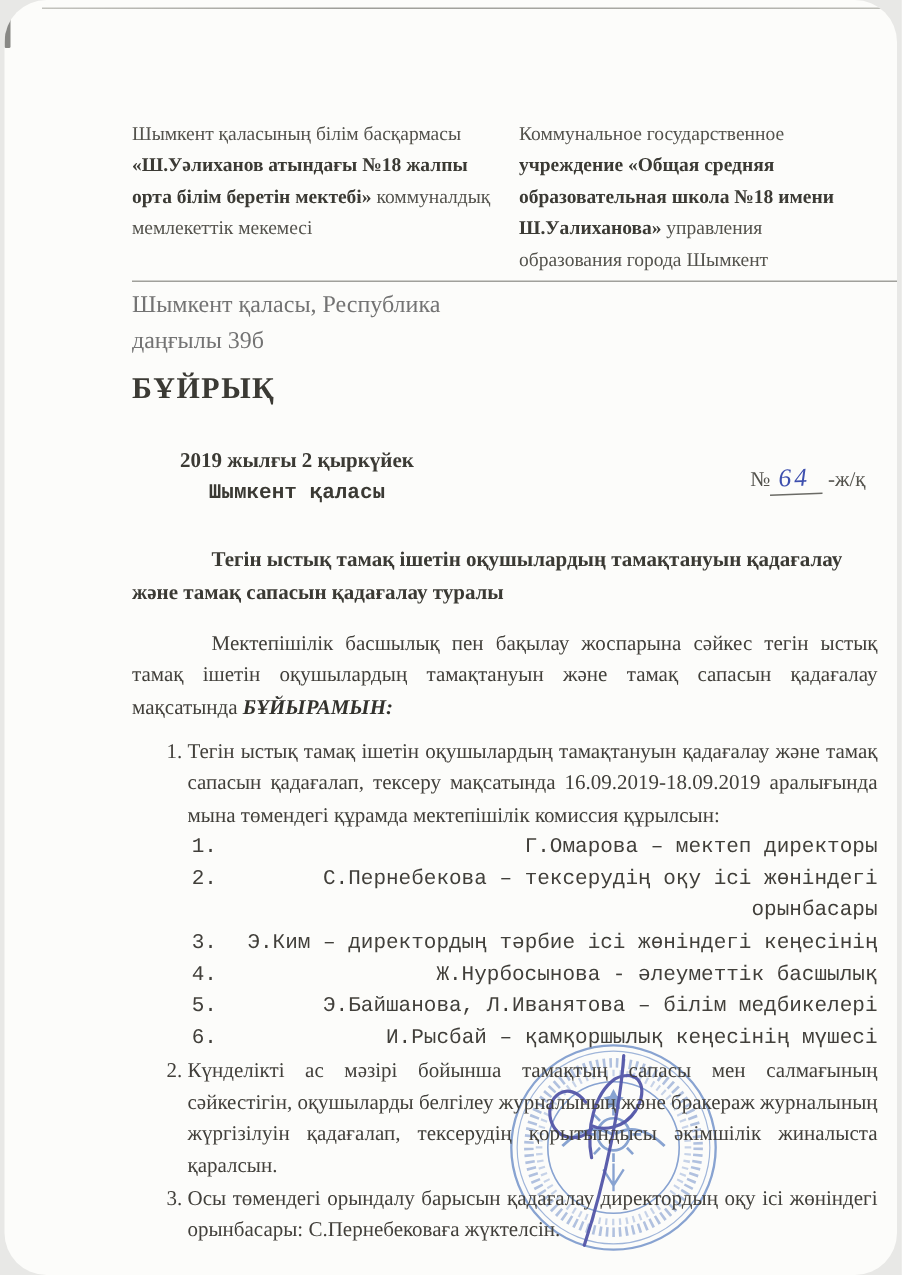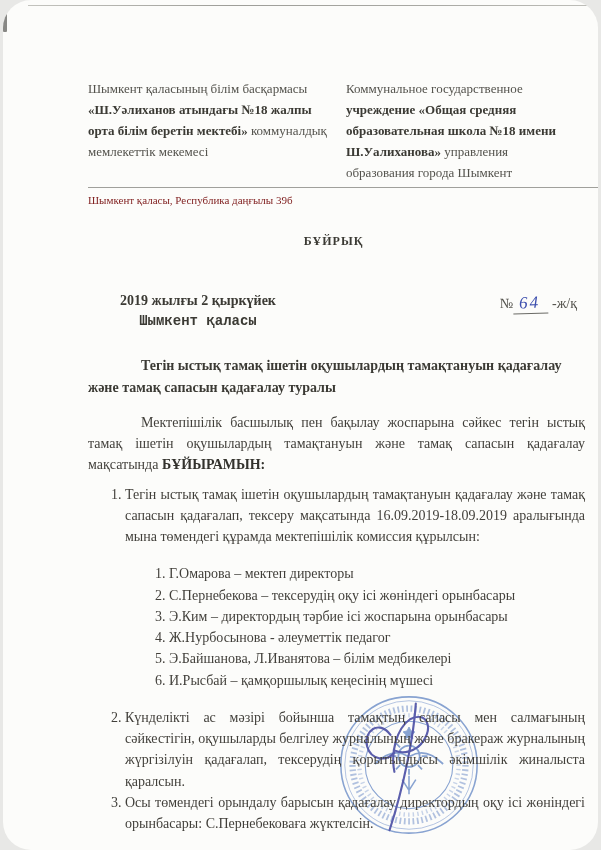--- a/index.html
+++ b/index.html
@@ -26,28 +26,28 @@
   .content{ position:relative; padding:78px 19px 0 85px; z-index:2; }
   .header-grid{
     display:grid; grid-template-columns:248px 1fr; column-gap:10px;
     font-size:13px; line-height:1.62; color:#53524c;
   }
   .header-grid b{ color:#3b3a34; }
   .rule{
     height:1px; background:#8f8f89; opacity:.85;
     margin:4px -19px 4px 0;
   }
-  .addresses{ font-size:11px; line-height:1.5; color:#7f1d1d; }
+  .addresses{ font-size:16px; line-height:1.5; color:#737373; }
   .title{
-    margin-top:25px; text-align:center;
-    font-size:12px; font-weight:bold; letter-spacing:1px; color:#3b3a34;
+    margin-top:8px; 
+    font-size:20px; font-weight:bold; letter-spacing:1px; color:#3b3a34;
   }
   .meta-row{
-    margin-top:42px; display:flex; justify-content:space-between;
-    align-items:flex-start; padding-left:32px; padding-right:2px;
+    margin-top:27px; display:flex; justify-content:space-between;
+    align-items:center; padding-left:32px; padding-right:2px;
     font-size:14px;
   }
   .date-block{ font-weight:bold; color:#3b3a34; line-height:1.45; }
   .date-block .city{ text-align:center;font-family:Liberation Mono, monospace; }
   .number-block{ color:#53524c; padding-top:2px; white-space:nowrap; }
   .hand{
     display:inline-block;
     font-style:italic; font-size:17px; letter-spacing:2px;
     color:#3d4fae;
     border-bottom:1px solid #6b6b66;
@@ -58,30 +58,31 @@
     margin-top:24px; width:500px;
     font-weight:bold; color:#3b3a34;
     font-size:14px; line-height:1.55;
     text-indent:53px;
   }
   .intro{
     margin-top:13px; width:497px;
     font-size:14px; line-height:1.52;
     text-align:justify; text-indent:53px;
   }
-  .intro b{ color:#33322d; }
+  .intro b{ color:#33322d;font-style:italic; }
   ol.main-list{
     margin-top:8px; width:497px;
     padding-left:37px;
     font-size:14px; line-height:1.52;
   }
   ol.main-list > li{ text-align:justify; }
   ol.sub-list{
-    padding-left:28px; margin:16px;
-    text-align:left;
+    padding-left:28px; margin:0;
+    text-align:right;
+    font-family:Liberation Mono, monospace;
   }
   .stamp{
     position:absolute; left:333px; top:692px;
     width:146px; height:146px;
     z-index:1; mix-blend-mode:multiply;
   }
 </style>
 </head>
 <body>
 
@@ -125,22 +126,22 @@
     <p class="intro">
       <span>Мектепішілік  басшылық пен бақылау жоспарына сәйкес тегін ыстық тамақ ішетін оқушылардың тамақтануын және тамақ сапасын қадағалау мақсатында </span><b>БҰЙЫРАМЫН:</b>
     </p>
 
     <ol class="main-list">
       <li>
         <span>Тегін ыстық тамақ ішетін оқушылардың тамақтануын қадағалау және тамақ сапасын қадағалап, тексеру мақсатында 16.09.2019-18.09.2019 аралығында мына төмендегі құрамда мектепішілік комиссия құрылсын:</span>
         <ol class="sub-list">
           <li>Г.Омарова – мектеп директоры</li>
           <li>С.Пернебекова – тексерудің оқу ісі жөніндегі орынбасары</li>
-          <li>Э.Ким – директордың тәрбие ісі жоспарына орынбасары</li>
-          <li>Ж.Нурбосынова  - әлеуметтік педагог</li>
+          <li>Э.Ким – директордың тәрбие ісі жөніндегі кеңесінің</li>
+          <li>Ж.Нурбосынова  - әлеуметтік басшылық</li>
           <li>Э.Байшанова, Л.Иванятова – білім медбикелері</li>
           <li>И.Рысбай – қамқоршылық кеңесінің мүшесі</li>
         </ol>
       </li>
       <li>Күнделікті ас мәзірі бойынша тамақтың сапасы мен салмағының сәйкестігін, оқушыларды белгілеу журналының және бракераж журналының жүргізілуін қадағалап, тексерудің қорытындысы әкімшілік жиналыста қаралсын.</li>
       <li>Осы төмендегі орындалу барысын қадағалау директордың оқу ісі жөніндегі орынбасары: С.Пернебековаға жүктелсін.</li>
     </ol>
 
   </div>
 

